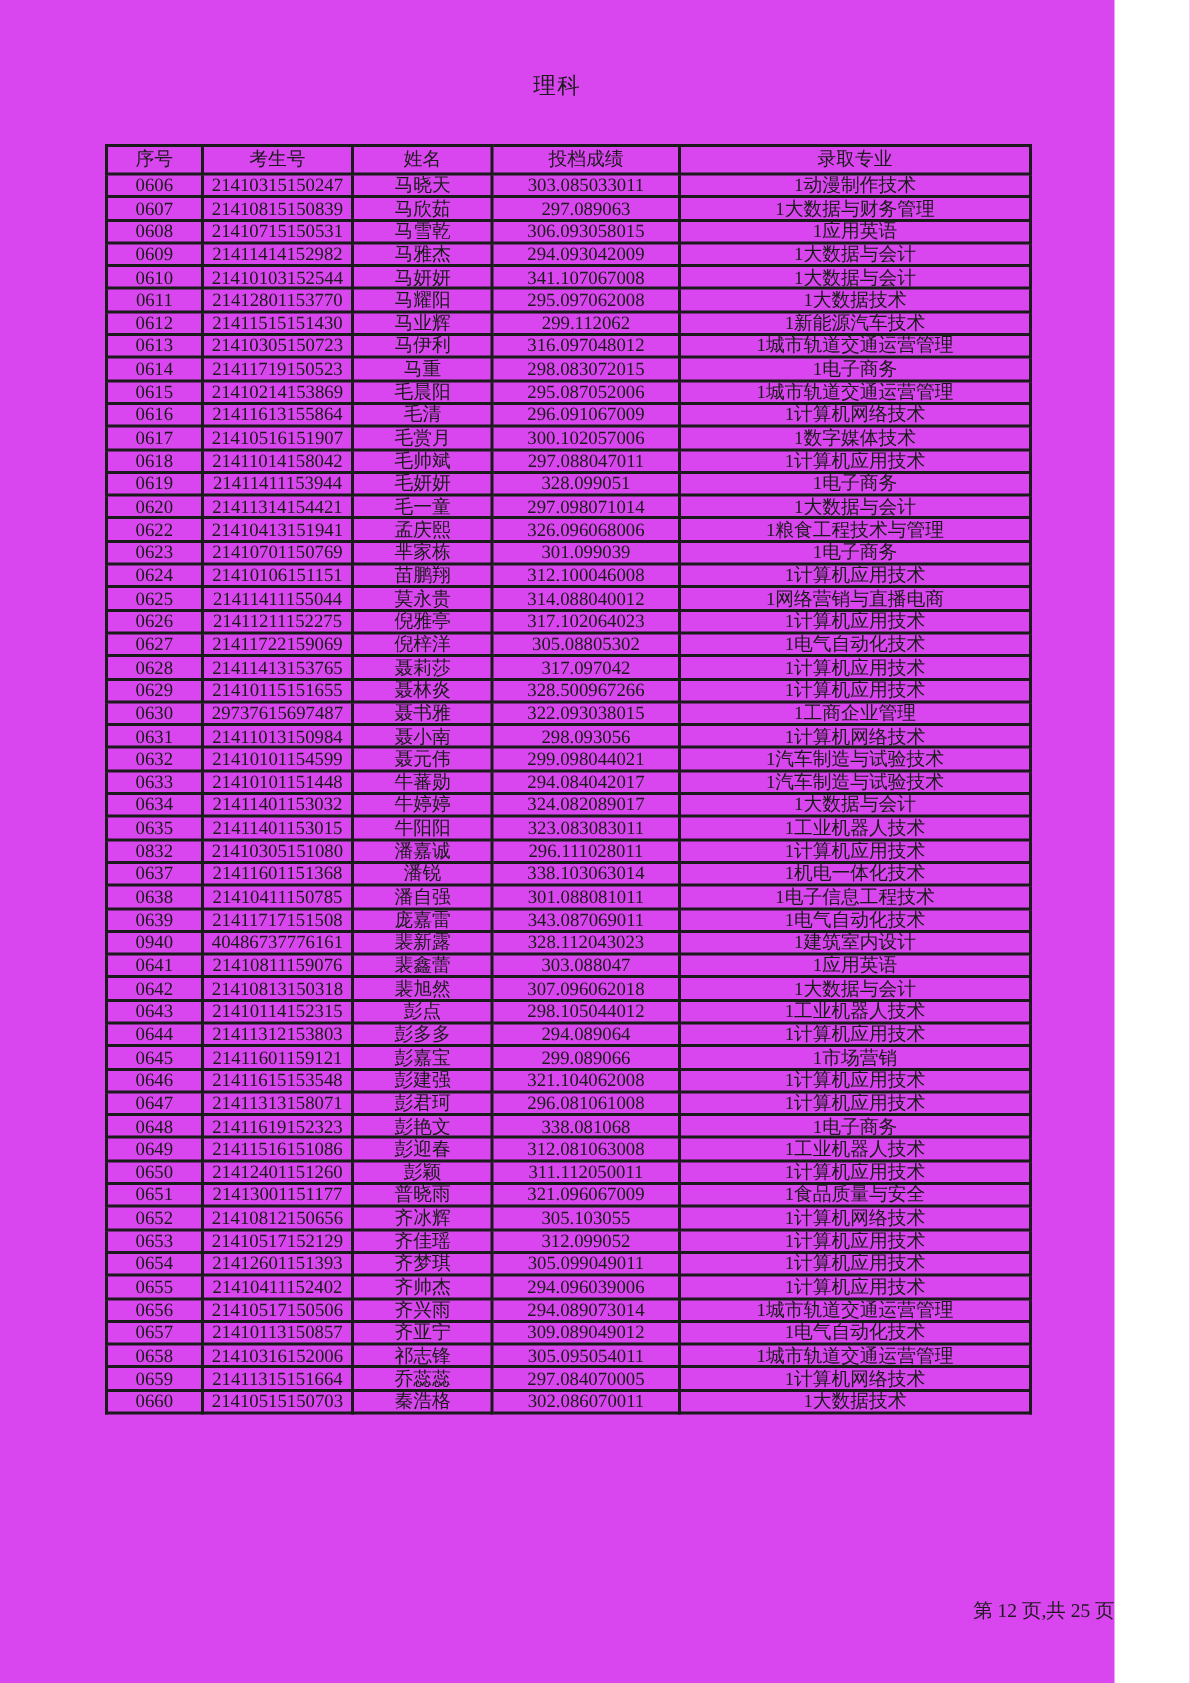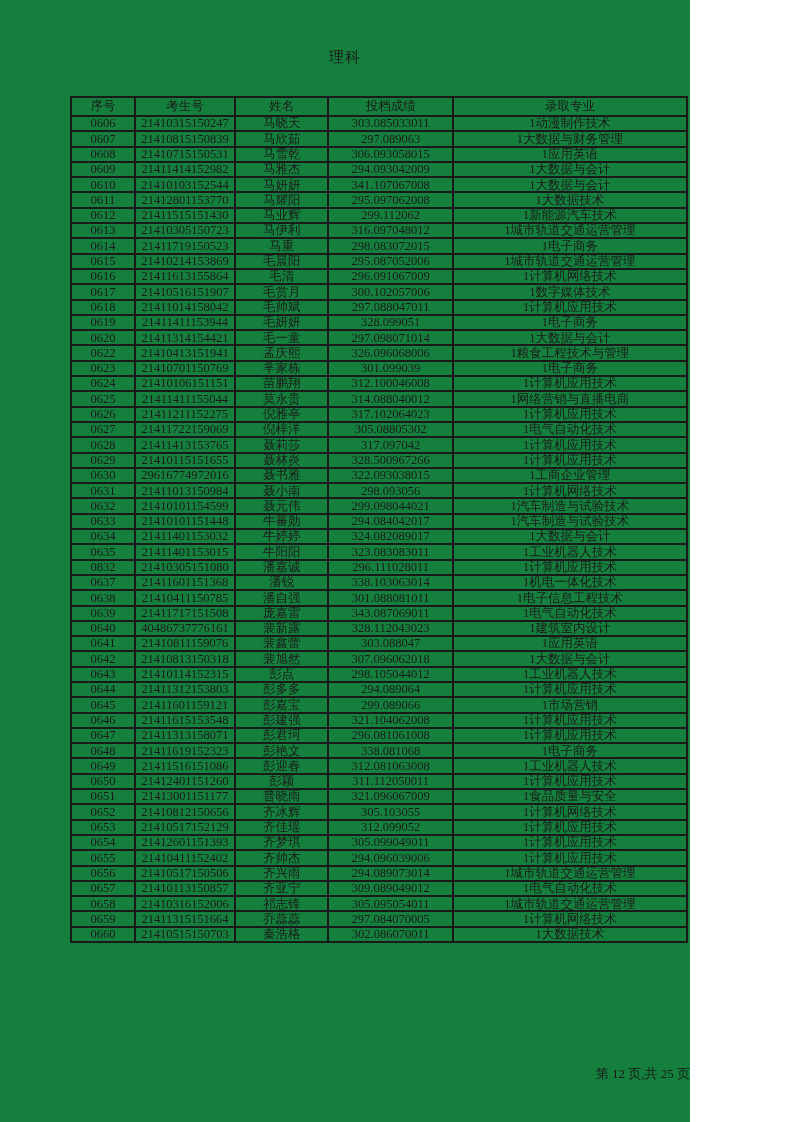--- a/index.html
+++ b/index.html
@@ -2,23 +2,23 @@
 <html><head>
 <meta charset="utf-8">
 <style>
   html, body {
     margin: 0;
     padding: 0;
     background: #ffffff;
   }
   .page {
     position: relative;
-    width: 690px;
+    width: 743px;
     height: 1122px;
-    background: #15803d;
+    background: #d946ef;
     font-family: "Liberation Serif", "DejaVu Serif", serif;
     color: #1a1a1a;
     overflow: hidden;
   }
   .page-title {
     position: absolute;
     top: 48px;
     left: 0;
     width: 100%;
     text-align: center;
@@ -244,21 +244,21 @@
           </tr>
           <tr>
             <td>0629</td>
             <td>21410115151655</td>
             <td>聂林炎</td>
             <td>328.500967266</td>
             <td>1计算机应用技术</td>
           </tr>
           <tr>
             <td>0630</td>
-            <td>29616774972016</td>
+            <td>29737615697487</td>
             <td>聂书雅</td>
             <td>322.093038015</td>
             <td>1工商企业管理</td>
           </tr>
           <tr>
             <td>0631</td>
             <td>21411013150984</td>
             <td>聂小南</td>
             <td>298.093056</td>
             <td>1计算机网络技术</td>
@@ -313,21 +313,21 @@
             <td>1电子信息工程技术</td>
           </tr>
           <tr>
             <td>0639</td>
             <td>21411717151508</td>
             <td>庞嘉雷</td>
             <td>343.087069011</td>
             <td>1电气自动化技术</td>
           </tr>
           <tr>
-            <td>0640</td>
+            <td>0940</td>
             <td>40486737776161</td>
             <td>裴新露</td>
             <td>328.112043023</td>
             <td>1建筑室内设计</td>
           </tr>
           <tr>
             <td>0641</td>
             <td>21410811159076</td>
             <td>裴鑫蕾</td>
             <td>303.088047</td>

